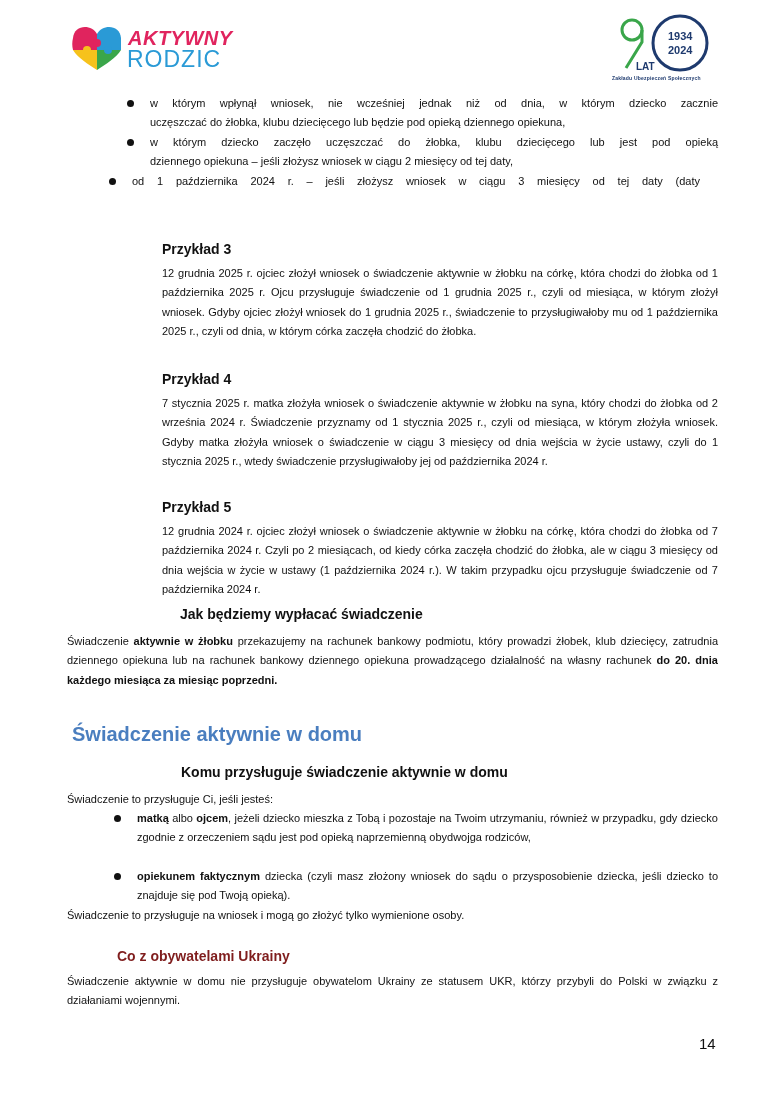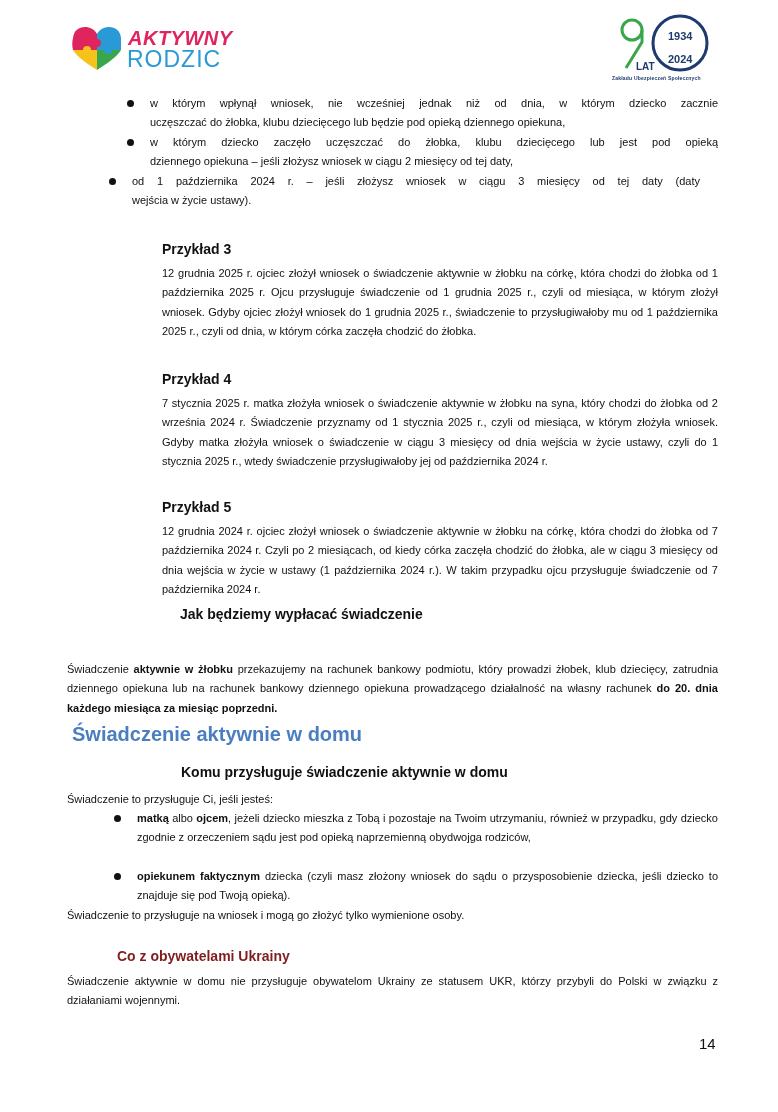--- a/index.html
+++ b/index.html
@@ -9,21 +9,21 @@
 
   
   .logo-left { position: absolute; left: 70px; top: 22px; width: 160px; height: 54px; }
   .logo-left svg { position: absolute; left: 0; top: 0; }
   .logo-left .brand1 { position: absolute; left: 58px; top: 5px; font-size: 20px; font-weight: bold;
         font-style: italic; color: #e0245e; letter-spacing: 0.5px; }
   .logo-left .brand2 { position: absolute; left: 57px; top: 24px; font-size: 23px; color: #2a9ad6;
         letter-spacing: 1px; text-align: center; }
   .logo-right { position: absolute; left: 612px; top: 12px; width: 110px; height: 74px; }
   .logo-right .y1, .logo-right .y2 { position: absolute; left: 56px; font-size: 11px; font-weight: bold; color: #1e3a6e; }
-  .logo-right .y1 { top: 18px; } .logo-right .y2 { top: 41px; }
+  .logo-right .y1 { top: 18px; } .logo-right .y2 { top: 32px; }
   .logo-right .lat { position: absolute; left: 24px; top: 49px; font-size: 10px; font-weight: bold; color: #1e3a6e; }
   .logo-right .zus { position: absolute; left: 0px; top: 63px; font-size: 5px; font-weight: bold; color: #1e3a6e;
         letter-spacing: 0.2px; white-space: nowrap; }
 
   .txt { font-size: 11px; line-height: 19.3px; text-align: justify; }
   .block { position: absolute; }
   .bul { position: absolute; }
   .bul .dot { position: absolute; width: 7px; height: 7px; border-radius: 50%; background: #111; top: 6px; }
 
   .h-ex { font-weight: bold; font-size: 14px; margin-top: 23px; }
@@ -77,42 +77,41 @@
     <span class="dot" style="left:1px;"></span>
     <div style="padding-left:24px;">
       <div style="text-align:justify; text-align-last:justify;">w którym dziecko zaczęło uczęszczać do żłobka, klubu dziecięcego lub jest pod opieką</div>
       <div>dziennego opiekuna – jeśli złożysz wniosek w ciągu 2 miesięcy od tej daty,</div>
     </div>
   </div>
   <div class="bul txt" style="left:108px; top:172px; width:592px;">
     <span class="dot" style="left:1px;"></span>
     <div style="padding-left:24px;">
       <div style="text-align:justify; text-align-last:justify;">od 1 października 2024 r. – jeśli złożysz wniosek w ciągu 3 miesięcy od tej daty (daty</div>
-      <div>wejścia w życie ustawy).</div>
     </div>
   </div>
 
   <div class="block" style="left:162px; top:218px; width:556px;">
     <div class="h-ex" style="margin-bottom:7px;">Przykład 3</div>
     <p class="p txt">12 grudnia 2025 r. ojciec złożył wniosek o świadczenie aktywnie w żłobku na córkę, która chodzi do żłobka od 1 października 2025 r. Ojcu przysługuje świadczenie od 1 grudnia 2025 r., czyli od miesiąca, w którym złożył wniosek. Gdyby ojciec złożył wniosek do 1 grudnia 2025 r., świadczenie to przysługiwałoby mu od 1 października 2025 r., czyli od dnia, w którym córka zaczęła chodzić do żłobka.</p>
   </div>
 
   <div class="block" style="left:162px; top:348px; width:556px;">
     <div class="h-ex" style="margin-bottom:7px;">Przykład 4</div>
     <p class="p txt">7 stycznia 2025 r. matka złożyła wniosek o świadczenie aktywnie w żłobku na syna, który chodzi do żłobka od 2 września 2024 r. Świadczenie przyznamy od 1 stycznia 2025 r., czyli od miesiąca, w którym złożyła wniosek. Gdyby matka złożyła wniosek o świadczenie w ciągu 3 miesięcy od dnia wejścia w życie ustawy, czyli do 1 stycznia 2025 r., wtedy świadczenie przysługiwałoby jej od października 2024 r.</p>
   </div>
 
   <div class="block" style="left:162px; top:476px; width:556px;">
     <div class="h-ex" style="margin-bottom:7px;">Przykład 5</div>
     <p class="p txt">12 grudnia 2024 r. ojciec złożył wniosek o świadczenie aktywnie w żłobku na córkę, która chodzi do żłobka od 7 października 2024 r. Czyli po 2 miesiącach, od kiedy córka zaczęła chodzić do żłobka, ale w ciągu 3 miesięcy od dnia wejścia w życie w ustawy (1 października 2024 r.). W takim przypadku ojcu przysługuje świadczenie od 7 października 2024 r.</p>
   </div>
 
   <div class="h-sub" style="left:180px; top:606px;">Jak będziemy wypłacać świadczenie</div>
 
-  <p class="p txt block" style="left:67px; top:660px; width:651px;"><span>Świadczenie </span><b>aktywnie w żłobku</b><span> przekazujemy na rachunek bankowy podmiotu, który prowadzi żłobek, klub dziecięcy, zatrudnia dziennego opiekuna lub na rachunek bankowy dziennego opiekuna prowadzącego działalność na własny rachunek </span><b>do 20. dnia każdego miesiąca za miesiąc poprzedni.</b></p>
+  <p class="p txt block" style="left:67px; top:632px; width:651px;"><span>Świadczenie </span><b>aktywnie w żłobku</b><span> przekazujemy na rachunek bankowy podmiotu, który prowadzi żłobek, klub dziecięcy, zatrudnia dziennego opiekuna lub na rachunek bankowy dziennego opiekuna prowadzącego działalność na własny rachunek </span><b>do 20. dnia każdego miesiąca za miesiąc poprzedni.</b></p>
 
   <div class="h-section">Świadczenie aktywnie w domu</div>
 
   <div class="h-sub" style="left:181px; top:764px;">Komu przysługuje świadczenie aktywnie w domu</div>
 
   <div class="txt block" style="left:67px; top:790px;">Świadczenie to przysługuje Ci, jeśli jesteś:</div>
 
   <div class="bul txt" style="left:113px; top:809px; width:605px;">
     <span class="dot" style="left:1px;"></span>
     <p class="p" style="padding-left:24px;"><b>matką</b><span> albo </span><b>ojcem</b><span>, jeżeli dziecko mieszka z Tobą i pozostaje na Twoim utrzymaniu, również w przypadku, gdy dziecko zgodnie z orzeczeniem sądu jest pod opieką naprzemienną obydwojga rodziców,</span></p>

